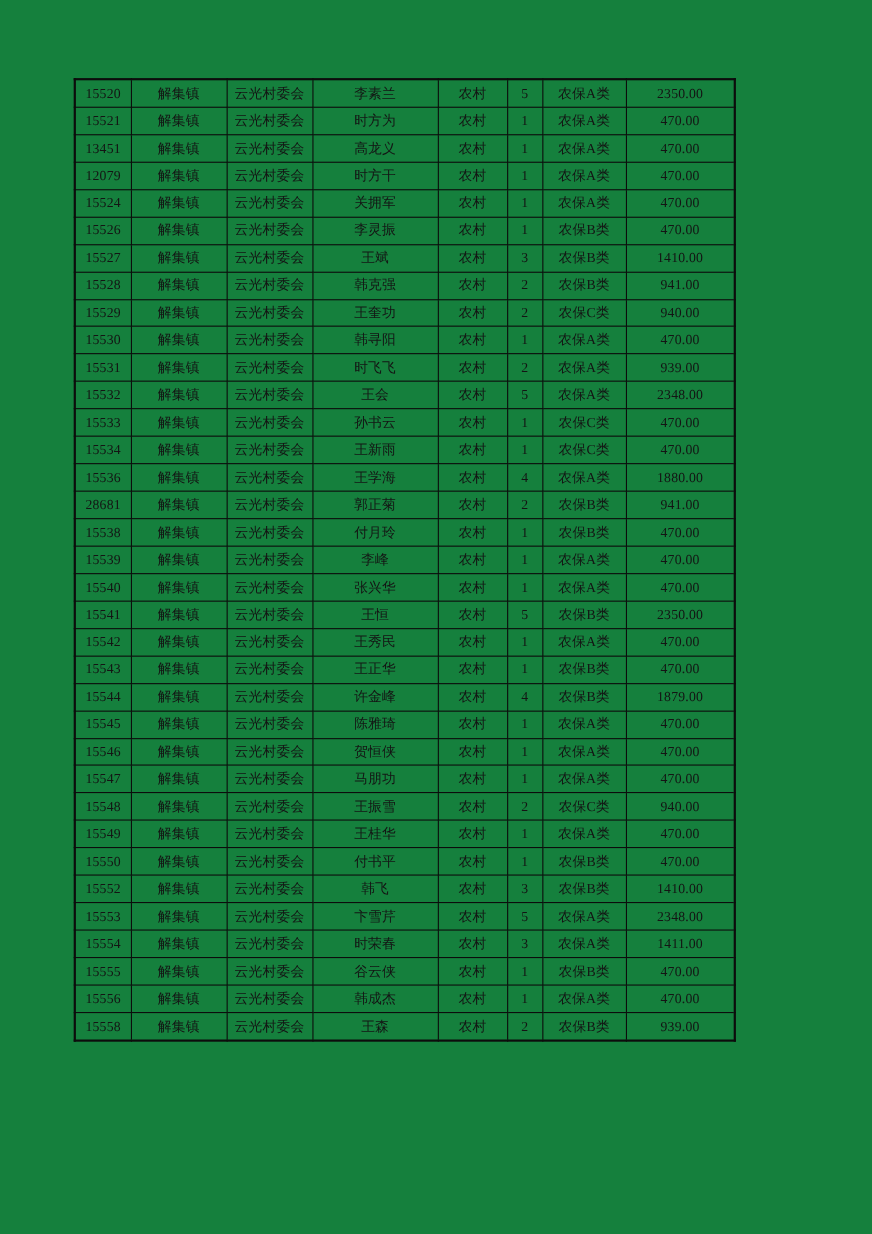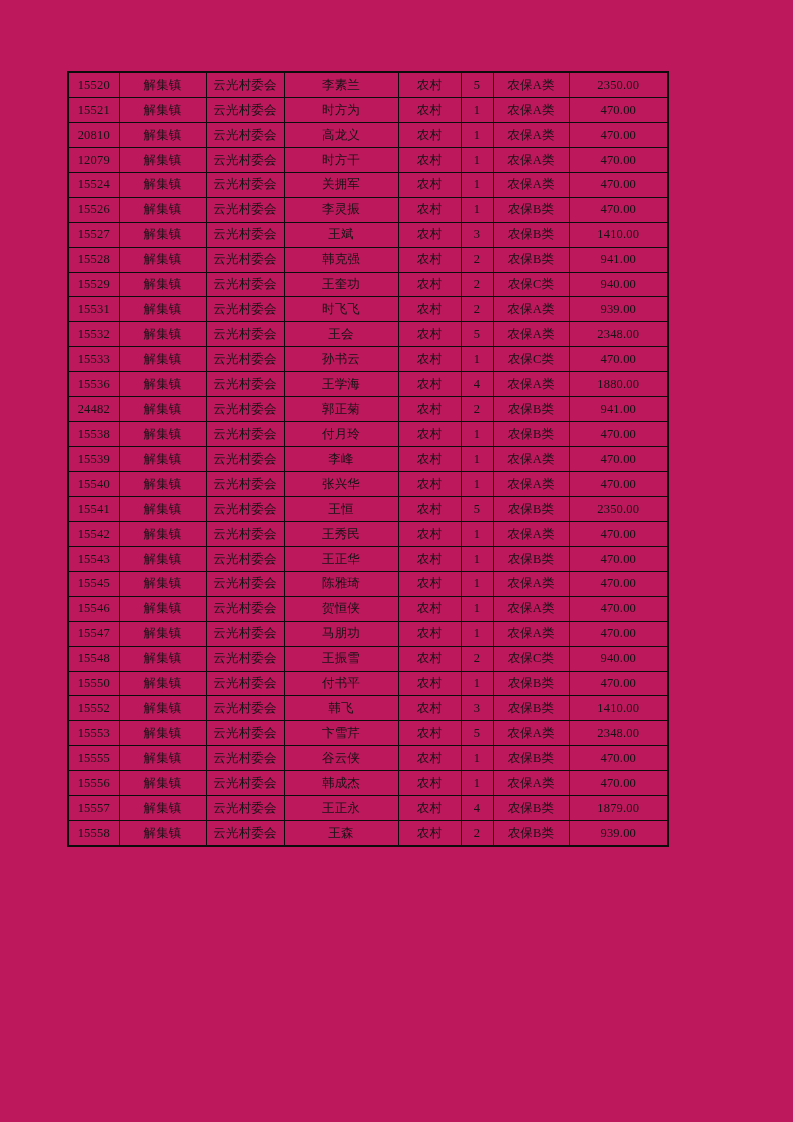--- a/index.html
+++ b/index.html
@@ -12,21 +12,21 @@
     height: 1122px;
     position: relative;
     font-family: "Liberation Serif", "DejaVu Serif", serif;
     color: #141414;
   }
   .page {
     position: absolute;
     left: 0; top: 0;
     width: 793px;
     height: 1122px;
-    background: #be185d;
+    background: #15803d;
   }
   table.roster {
     position: absolute;
     left: 67px;
     top: 71px;
     width: 600px;
     border-collapse: collapse;
     table-layout: fixed;
     border: 2px solid #0c0c0c;
   }
@@ -77,21 +77,21 @@
           <td class="c-record_id">15521</td>
           <td class="c-town">解集镇</td>
           <td class="c-village_committee">云光村委会</td>
           <td class="c-person_name">时方为</td>
           <td class="c-category">农村</td>
           <td class="c-person_count">1</td>
           <td class="c-insurance_type">农保A类</td>
           <td class="c-amount">470.00</td>
         </tr>
         <tr>
-          <td class="c-record_id">20810</td>
+          <td class="c-record_id">13451</td>
           <td class="c-town">解集镇</td>
           <td class="c-village_committee">云光村委会</td>
           <td class="c-person_name">高龙义</td>
           <td class="c-category">农村</td>
           <td class="c-person_count">1</td>
           <td class="c-insurance_type">农保A类</td>
           <td class="c-amount">470.00</td>
         </tr>
         <tr>
           <td class="c-record_id">12079</td>
@@ -147,20 +147,30 @@
           <td class="c-record_id">15529</td>
           <td class="c-town">解集镇</td>
           <td class="c-village_committee">云光村委会</td>
           <td class="c-person_name">王奎功</td>
           <td class="c-category">农村</td>
           <td class="c-person_count">2</td>
           <td class="c-insurance_type">农保C类</td>
           <td class="c-amount">940.00</td>
         </tr>
         <tr>
+          <td class="c-record_id">15530</td>
+          <td class="c-town">解集镇</td>
+          <td class="c-village_committee">云光村委会</td>
+          <td class="c-person_name">韩寻阳</td>
+          <td class="c-category">农村</td>
+          <td class="c-person_count">1</td>
+          <td class="c-insurance_type">农保A类</td>
+          <td class="c-amount">470.00</td>
+        </tr>
+        <tr>
           <td class="c-record_id">15531</td>
           <td class="c-town">解集镇</td>
           <td class="c-village_committee">云光村委会</td>
           <td class="c-person_name">时飞飞</td>
           <td class="c-category">农村</td>
           <td class="c-person_count">2</td>
           <td class="c-insurance_type">农保A类</td>
           <td class="c-amount">939.00</td>
         </tr>
         <tr>
@@ -177,31 +187,41 @@
           <td class="c-record_id">15533</td>
           <td class="c-town">解集镇</td>
           <td class="c-village_committee">云光村委会</td>
           <td class="c-person_name">孙书云</td>
           <td class="c-category">农村</td>
           <td class="c-person_count">1</td>
           <td class="c-insurance_type">农保C类</td>
           <td class="c-amount">470.00</td>
         </tr>
         <tr>
+          <td class="c-record_id">15534</td>
+          <td class="c-town">解集镇</td>
+          <td class="c-village_committee">云光村委会</td>
+          <td class="c-person_name">王新雨</td>
+          <td class="c-category">农村</td>
+          <td class="c-person_count">1</td>
+          <td class="c-insurance_type">农保C类</td>
+          <td class="c-amount">470.00</td>
+        </tr>
+        <tr>
           <td class="c-record_id">15536</td>
           <td class="c-town">解集镇</td>
           <td class="c-village_committee">云光村委会</td>
           <td class="c-person_name">王学海</td>
           <td class="c-category">农村</td>
           <td class="c-person_count">4</td>
           <td class="c-insurance_type">农保A类</td>
           <td class="c-amount">1880.00</td>
         </tr>
         <tr>
-          <td class="c-record_id">24482</td>
+          <td class="c-record_id">28681</td>
           <td class="c-town">解集镇</td>
           <td class="c-village_committee">云光村委会</td>
           <td class="c-person_name">郭正菊</td>
           <td class="c-category">农村</td>
           <td class="c-person_count">2</td>
           <td class="c-insurance_type">农保B类</td>
           <td class="c-amount">941.00</td>
         </tr>
         <tr>
           <td class="c-record_id">15538</td>
@@ -255,20 +275,30 @@
         </tr>
         <tr>
           <td class="c-record_id">15543</td>
           <td class="c-town">解集镇</td>
           <td class="c-village_committee">云光村委会</td>
           <td class="c-person_name">王正华</td>
           <td class="c-category">农村</td>
           <td class="c-person_count">1</td>
           <td class="c-insurance_type">农保B类</td>
           <td class="c-amount">470.00</td>
+        </tr>
+        <tr>
+          <td class="c-record_id">15544</td>
+          <td class="c-town">解集镇</td>
+          <td class="c-village_committee">云光村委会</td>
+          <td class="c-person_name">许金峰</td>
+          <td class="c-category">农村</td>
+          <td class="c-person_count">4</td>
+          <td class="c-insurance_type">农保B类</td>
+          <td class="c-amount">1879.00</td>
         </tr>
         <tr>
           <td class="c-record_id">15545</td>
           <td class="c-town">解集镇</td>
           <td class="c-village_committee">云光村委会</td>
           <td class="c-person_name">陈雅琦</td>
           <td class="c-category">农村</td>
           <td class="c-person_count">1</td>
           <td class="c-insurance_type">农保A类</td>
           <td class="c-amount">470.00</td>
@@ -297,20 +327,30 @@
           <td class="c-record_id">15548</td>
           <td class="c-town">解集镇</td>
           <td class="c-village_committee">云光村委会</td>
           <td class="c-person_name">王振雪</td>
           <td class="c-category">农村</td>
           <td class="c-person_count">2</td>
           <td class="c-insurance_type">农保C类</td>
           <td class="c-amount">940.00</td>
         </tr>
         <tr>
+          <td class="c-record_id">15549</td>
+          <td class="c-town">解集镇</td>
+          <td class="c-village_committee">云光村委会</td>
+          <td class="c-person_name">王桂华</td>
+          <td class="c-category">农村</td>
+          <td class="c-person_count">1</td>
+          <td class="c-insurance_type">农保A类</td>
+          <td class="c-amount">470.00</td>
+        </tr>
+        <tr>
           <td class="c-record_id">15550</td>
           <td class="c-town">解集镇</td>
           <td class="c-village_committee">云光村委会</td>
           <td class="c-person_name">付书平</td>
           <td class="c-category">农村</td>
           <td class="c-person_count">1</td>
           <td class="c-insurance_type">农保B类</td>
           <td class="c-amount">470.00</td>
         </tr>
         <tr>
@@ -327,48 +367,48 @@
           <td class="c-record_id">15553</td>
           <td class="c-town">解集镇</td>
           <td class="c-village_committee">云光村委会</td>
           <td class="c-person_name">卞雪芹</td>
           <td class="c-category">农村</td>
           <td class="c-person_count">5</td>
           <td class="c-insurance_type">农保A类</td>
           <td class="c-amount">2348.00</td>
         </tr>
         <tr>
+          <td class="c-record_id">15554</td>
+          <td class="c-town">解集镇</td>
+          <td class="c-village_committee">云光村委会</td>
+          <td class="c-person_name">时荣春</td>
+          <td class="c-category">农村</td>
+          <td class="c-person_count">3</td>
+          <td class="c-insurance_type">农保A类</td>
+          <td class="c-amount">1411.00</td>
+        </tr>
+        <tr>
           <td class="c-record_id">15555</td>
           <td class="c-town">解集镇</td>
           <td class="c-village_committee">云光村委会</td>
           <td class="c-person_name">谷云侠</td>
           <td class="c-category">农村</td>
           <td class="c-person_count">1</td>
           <td class="c-insurance_type">农保B类</td>
           <td class="c-amount">470.00</td>
         </tr>
         <tr>
           <td class="c-record_id">15556</td>
           <td class="c-town">解集镇</td>
           <td class="c-village_committee">云光村委会</td>
           <td class="c-person_name">韩成杰</td>
           <td class="c-category">农村</td>
           <td class="c-person_count">1</td>
           <td class="c-insurance_type">农保A类</td>
           <td class="c-amount">470.00</td>
-        </tr>
-        <tr>
-          <td class="c-record_id">15557</td>
-          <td class="c-town">解集镇</td>
-          <td class="c-village_committee">云光村委会</td>
-          <td class="c-person_name">王正永</td>
-          <td class="c-category">农村</td>
-          <td class="c-person_count">4</td>
-          <td class="c-insurance_type">农保B类</td>
-          <td class="c-amount">1879.00</td>
         </tr>
         <tr>
           <td class="c-record_id">15558</td>
           <td class="c-town">解集镇</td>
           <td class="c-village_committee">云光村委会</td>
           <td class="c-person_name">王森</td>
           <td class="c-category">农村</td>
           <td class="c-person_count">2</td>
           <td class="c-insurance_type">农保B类</td>
           <td class="c-amount">939.00</td>

